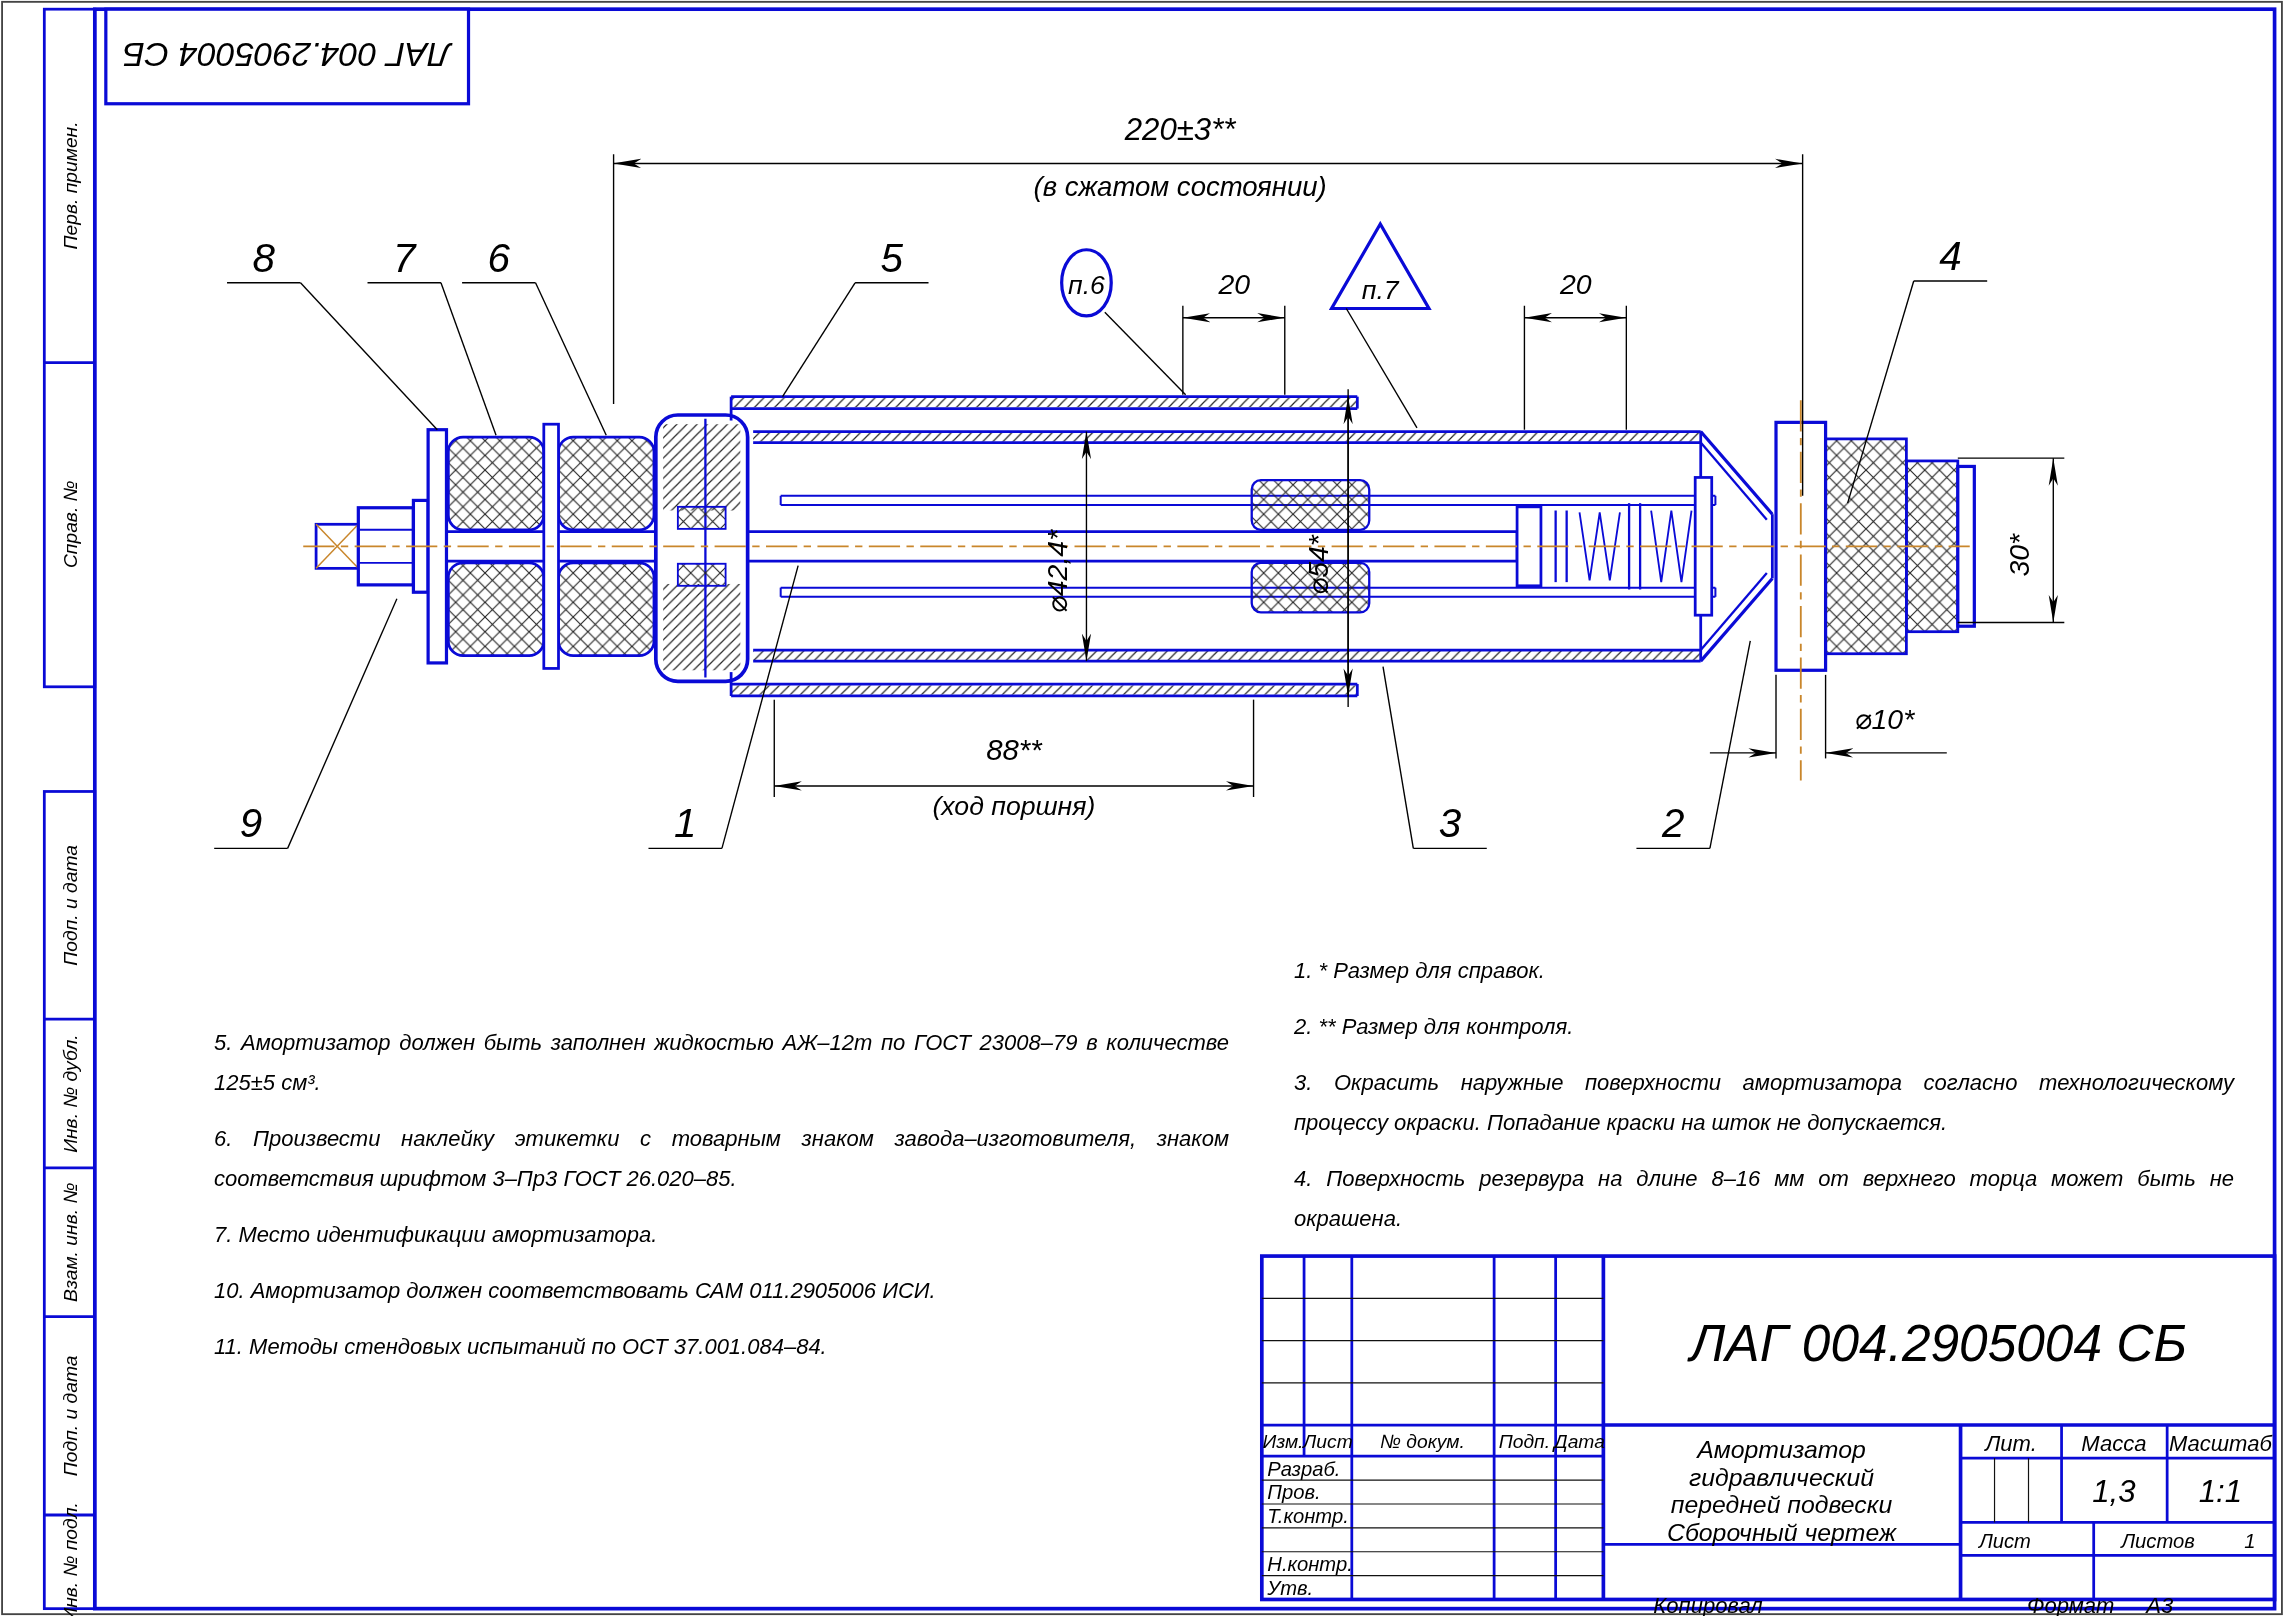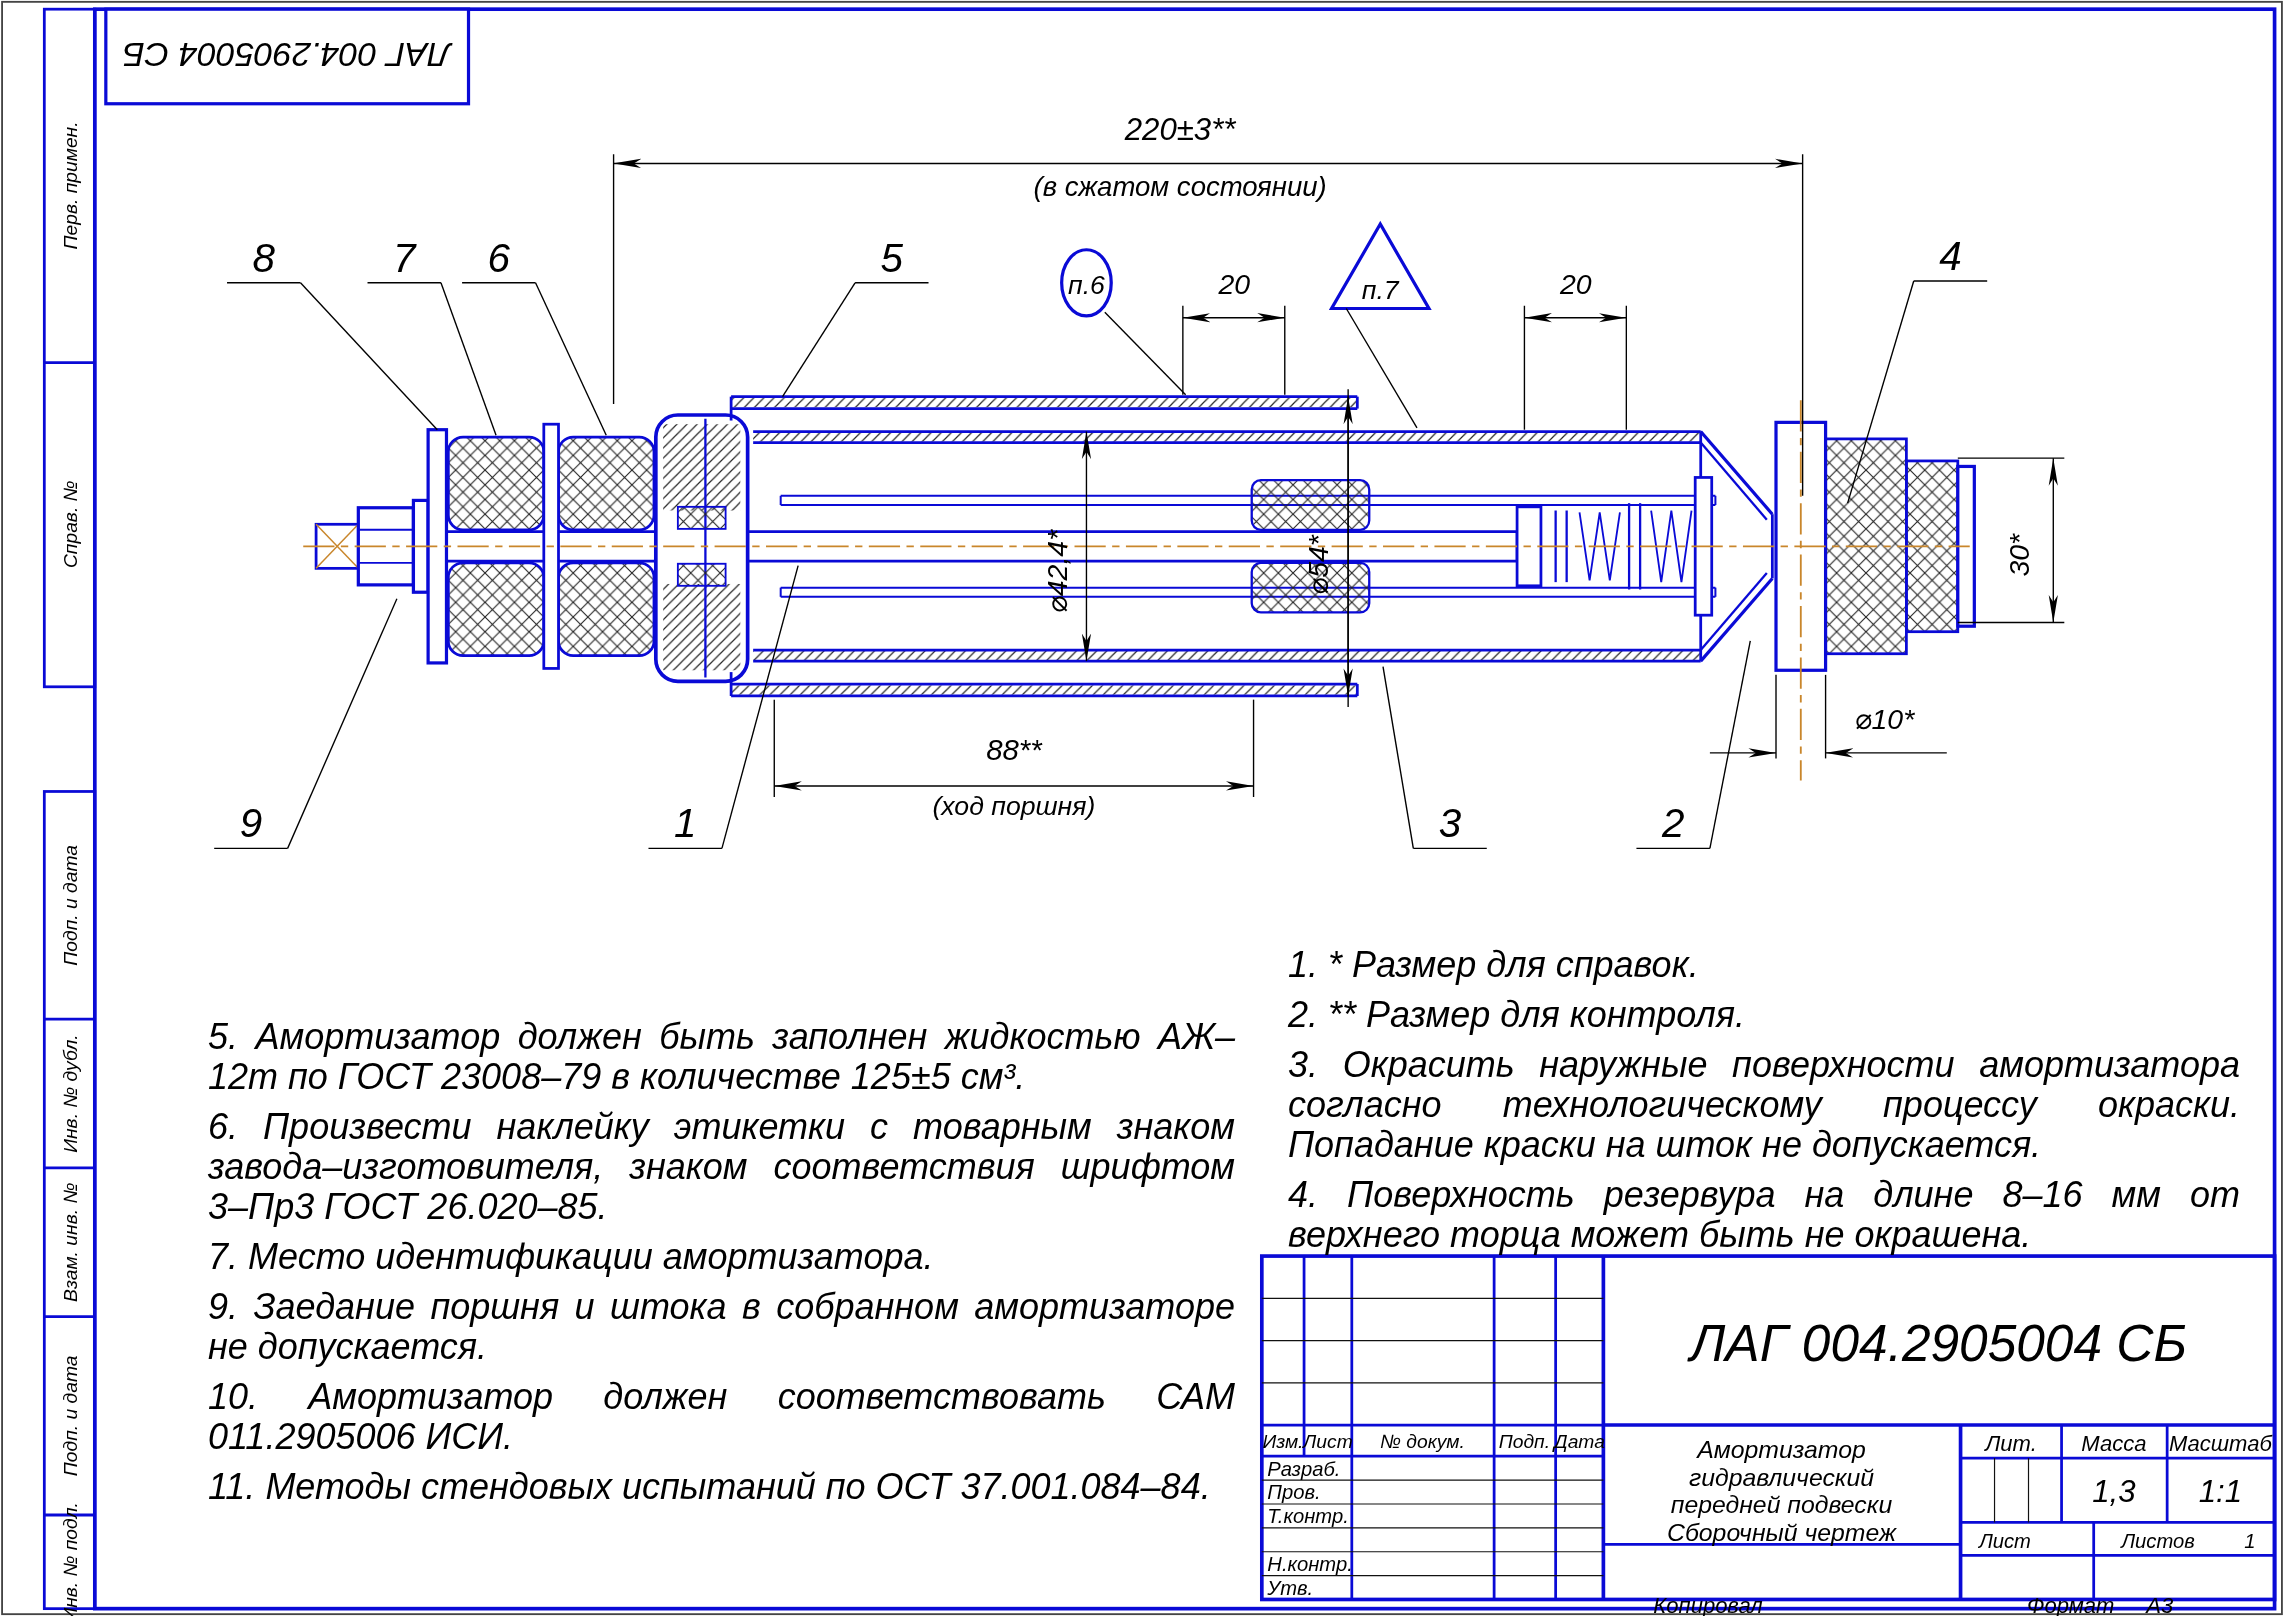--- a/index.html
+++ b/index.html
@@ -1,21 +1,21 @@
 <!DOCTYPE html>
 <html style="font-size:14.7px"><head>
 <meta charset="utf-8">
 <style>
   html,body{margin:0;padding:0;background:#e8e8e8;}
   .page{position:relative;width:2284px;height:1616px;background:#ffffff;overflow:hidden;
         font-family:"Liberation Sans","DejaVu Sans",sans-serif;font-style:italic;color:#000;}
   svg{position:absolute;left:0;top:0;}
   svg text{font-family:"Liberation Sans","DejaVu Sans",sans-serif;font-style:italic;fill:#000;}
   .notes{position:absolute;}
-  .notes p{margin:10px;font-size:36px;line-height:40px;text-align:justify;text-align-last:left;}
+  .notes p{margin:16px;font-size:22px;line-height:40px;text-align:justify;text-align-last:left;}
   #notes-left{left:198px;top:1007px;width:1047px;}
   #notes-right{left:1278px;top:935px;width:972px;}
 </style>
 </head>
 <body>
 
 <div class="page">
 
 <svg width="2284" height="1616" viewBox="0 0 2487 1760">
   <defs>
@@ -363,21 +363,20 @@
     <text x="1860" y="1757" text-anchor="middle">Копировал</text>
     <text x="2255" y="1757" text-anchor="middle">Формат</text>
     <text x="2352" y="1757" text-anchor="middle">А3</text>
   </g>
 </svg>
 
 <div class="notes" id="notes-left">
   <p>5. Амортизатор должен быть заполнен жидкостью АЖ–12т по ГОСТ 23008–79 в количестве 125±5 см³.</p>
   <p>6. Произвести наклейку этикетки с товарным знаком завода–изготовителя, знаком соответствия шрифтом 3–Пр3 ГОСТ 26.020–85.</p>
   <p>7. Место идентификации амортизатора.</p>
-  <p>9. Заедание поршня и штока в собранном амортизаторе не допускается.</p>
   <p>10. Амортизатор должен соответствовать САМ 011.2905006 ИСИ.</p>
   <p>11. Методы стендовых испытаний по ОСТ 37.001.084–84.</p>
 </div>
 <div class="notes" id="notes-right">
   <p>1.  * Размер для справок.</p>
   <p>2.  ** Размер для контроля.</p>
   <p>3. Окрасить наружные поверхности амортизатора согласно технологическому процессу окраски. Попадание краски на шток не допускается.</p>
   <p>4. Поверхность резервура на длине 8–16 мм от верхнего торца может быть не окрашена.</p>
 </div>
 

